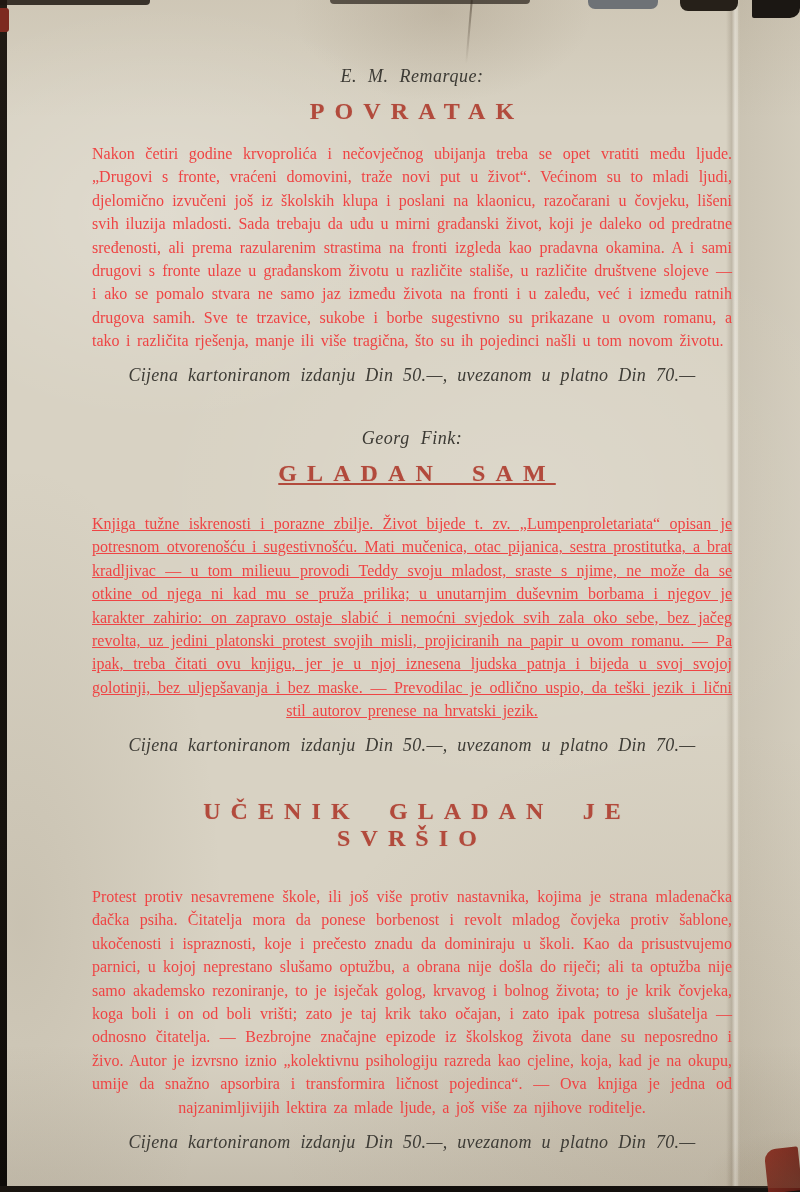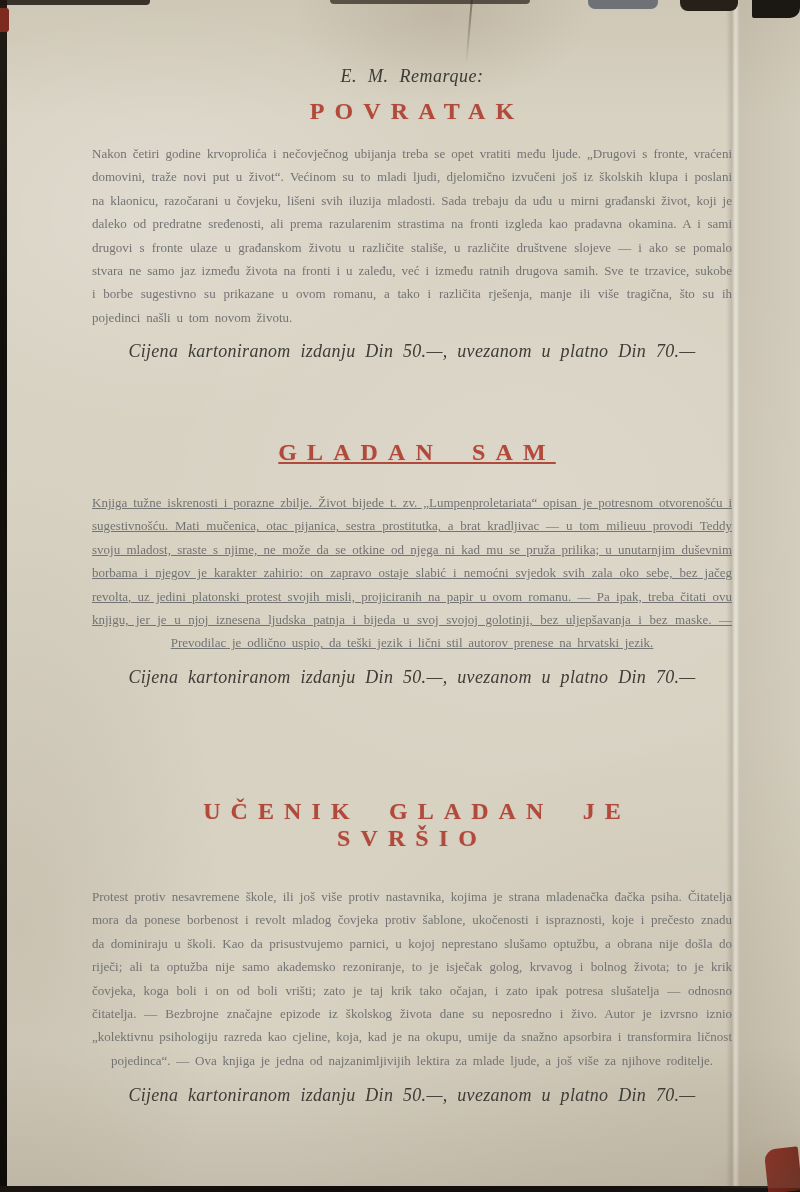--- a/index.html
+++ b/index.html
@@ -57,22 +57,22 @@
   .author{
     text-align:center;font-style:italic;font-size:18px;color:#3c3a34;
     word-spacing:6px;letter-spacing:0.5px;
   }
   .title{
     margin:14px;text-align:center;font-size:24px;font-weight:bold;color:#b24a3c;
     letter-spacing:0.42em;word-spacing:0.55em;text-indent:0.42em;
     text-shadow:0 0 1px rgba(178,74,60,0.35);
   }
   .body-text{
-    margin:0;font-size:13px;line-height:23.4px;text-align:justify;
-    color:#737373;word-spacing:2.5px;
+    margin:0;font-size:16px;line-height:23.4px;text-align:justify;
+    color:#ef4444;word-spacing:2.5px;
   }
   .center-last{text-align-last:center;}
   .price{
     margin:0;text-align:center;font-style:italic;font-size:18px;color:#3e3c36;
     word-spacing:5px;letter-spacing:0.3px;
   }
   
   #s1{top:66px;}  #s1 .title{margin-top:11px;} #s1 .body-text{margin-top:17px;} #s1 .price{margin-top:12px;}
   #s2{top:428px;} #s2 .title{margin-top:11px;text-decoration:underline;} #s2 .body-text{margin-top:25px;text-decoration:underline;} #s2 .price{margin-top:12px;}
   #s3{top:788px;} #s3 .title{margin-top:10px;} #s3 .body-text{margin-top:33px;} #s3 .price{margin-top:13px;}
@@ -90,20 +90,21 @@
   <div class="content">
 
     <section class="block" id="s1">
       <div class="author">E. M. Remarque:</div>
       <h1 class="title">POVRATAK</h1>
       <p class="body-text">Nakon četiri godine krvoprolića i nečovječnog ubijanja treba se opet vratiti među ljude. „Drugovi s fronte, vraćeni domovini, traže novi put u život“. Većinom su to mladi ljudi, djelomično izvučeni još iz školskih klupa i poslani na klaonicu, razočarani u čovjeku, lišeni svih iluzija mladosti. Sada trebaju da uđu u mirni građanski život, koji je daleko od predratne sređenosti, ali prema razularenim strastima na fronti izgleda kao pradavna okamina. A i sami drugovi s fronte ulaze u građanskom životu u različite stališe, u različite društvene slojeve — i ako se pomalo stvara ne samo jaz između života na fronti i u zaleđu, već i između ratnih drugova samih. Sve te trzavice, sukobe i borbe sugestivno su prikazane u ovom romanu, a tako i različita rješenja, manje ili više tragična, što su ih pojedinci našli u tom novom životu.</p>
       <p class="price">Cijena kartoniranom izdanju Din 50.—, uvezanom u platno Din 70.—</p>
     </section>
 
     <section class="block" id="s2">
+      <div class="author">Georg Fink:</div>
       <h1 class="title">GLADAN SAM</h1>
       <p class="body-text center-last">Knjiga tužne iskrenosti i porazne zbilje. Život bijede t. zv. „Lumpenproletariata“ opisan je potresnom otvorenošću i sugestivnošću. Mati mučenica, otac pijanica, sestra prostitutka, a brat kradljivac — u tom milieuu provodi Teddy svoju mladost, sraste s njime, ne može da se otkine od njega ni kad mu se pruža prilika; u unutarnjim duševnim borbama i njegov je karakter zahirio: on zapravo ostaje slabić i nemoćni svjedok svih zala oko sebe, bez jačeg revolta, uz jedini platonski protest svojih misli, projiciranih na papir u ovom romanu. — Pa ipak, treba čitati ovu knjigu, jer je u njoj iznesena ljudska patnja i bijeda u svoj svojoj golotinji, bez uljepšavanja i bez maske. — Prevodilac je odlično uspio, da teški jezik i lični stil autorov prenese na hrvatski jezik.</p>
       <p class="price">Cijena kartoniranom izdanju Din 50.—, uvezanom u platno Din 70.—</p>
     </section>
 
     <section class="block" id="s3">
       <h1 class="title">UČENIK GLADAN JE SVRŠIO</h1>
       <p class="body-text center-last">Protest protiv nesavremene škole, ili još više protiv nastavnika, kojima je strana mladenačka đačka psiha. Čitatelja mora da ponese borbenost i revolt mladog čovjeka protiv šablone, ukočenosti i ispraznosti, koje i prečesto znadu da dominiraju u školi. Kao da prisustvujemo parnici, u kojoj neprestano slušamo optužbu, a obrana nije došla do riječi; ali ta optužba nije samo akademsko rezoniranje, to je isječak golog, krvavog i bolnog života; to je krik čovjeka, koga boli i on od boli vrišti; zato je taj krik tako očajan, i zato ipak potresa slušatelja — odnosno čitatelja. — Bezbrojne značajne epizode iz školskog života dane su neposredno i živo. Autor je izvrsno iznio „kolektivnu psihologiju razreda kao cjeline, koja, kad je na okupu, umije da snažno apsorbira i transformira ličnost pojedinca“. — Ova knjiga je jedna od najzanimljivijih lektira za mlade ljude, a još više za njihove roditelje.</p>
       <p class="price">Cijena kartoniranom izdanju Din 50.—, uvezanom u platno Din 70.—</p>
     </section>

